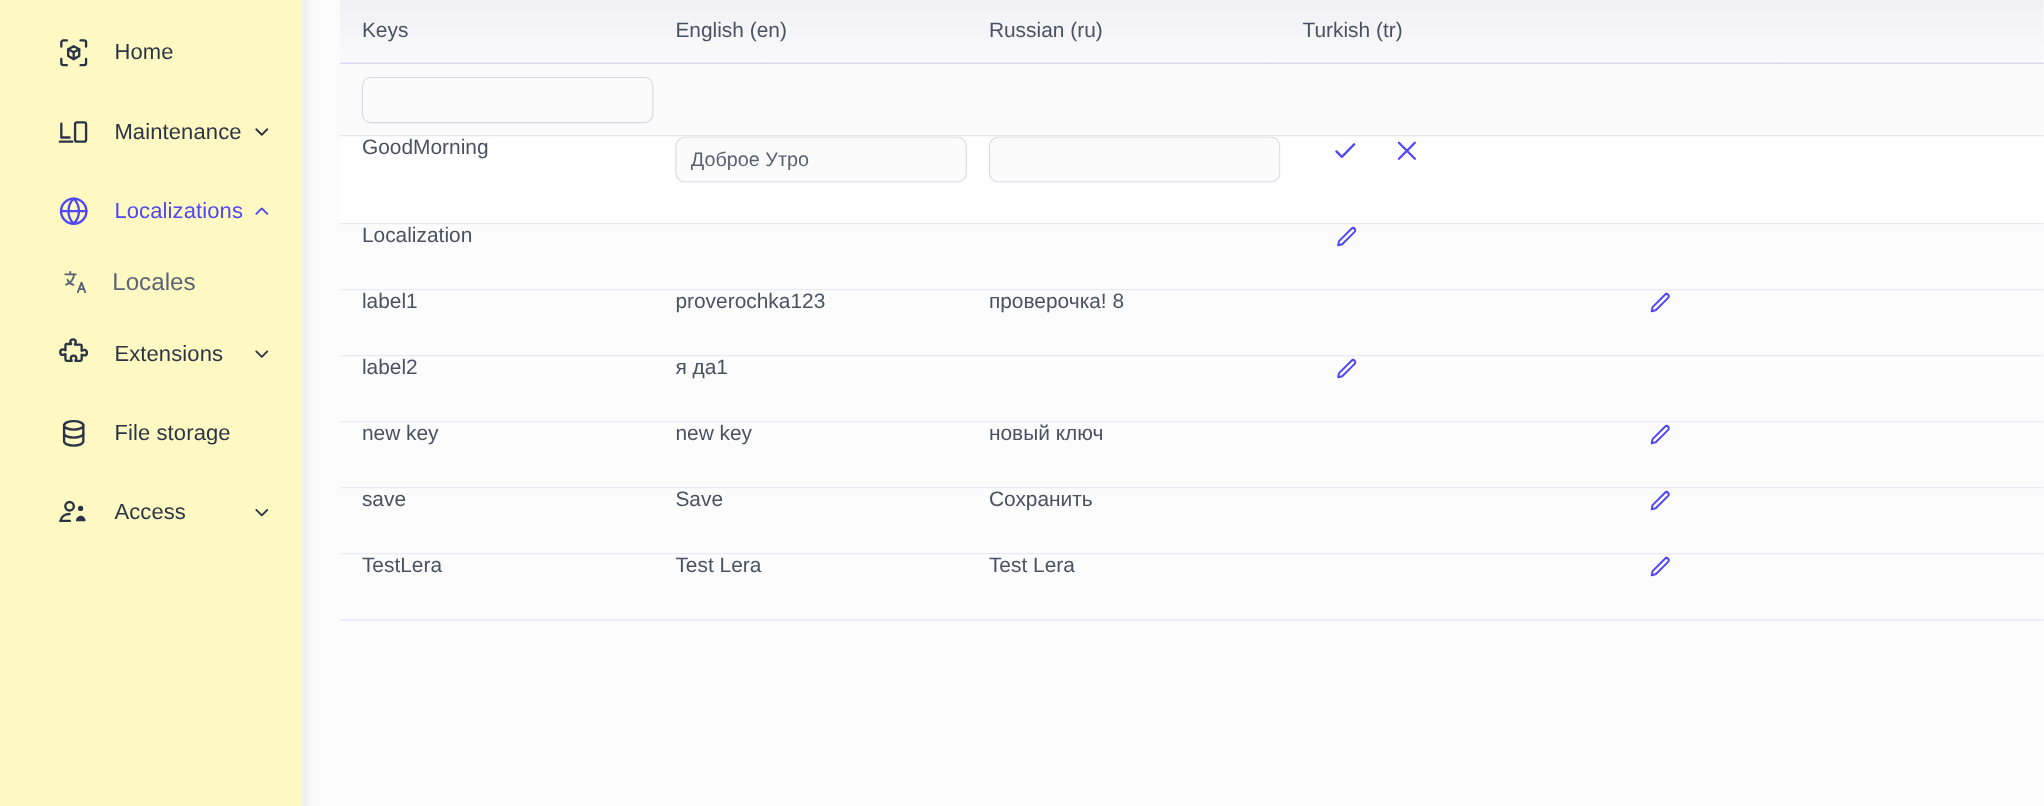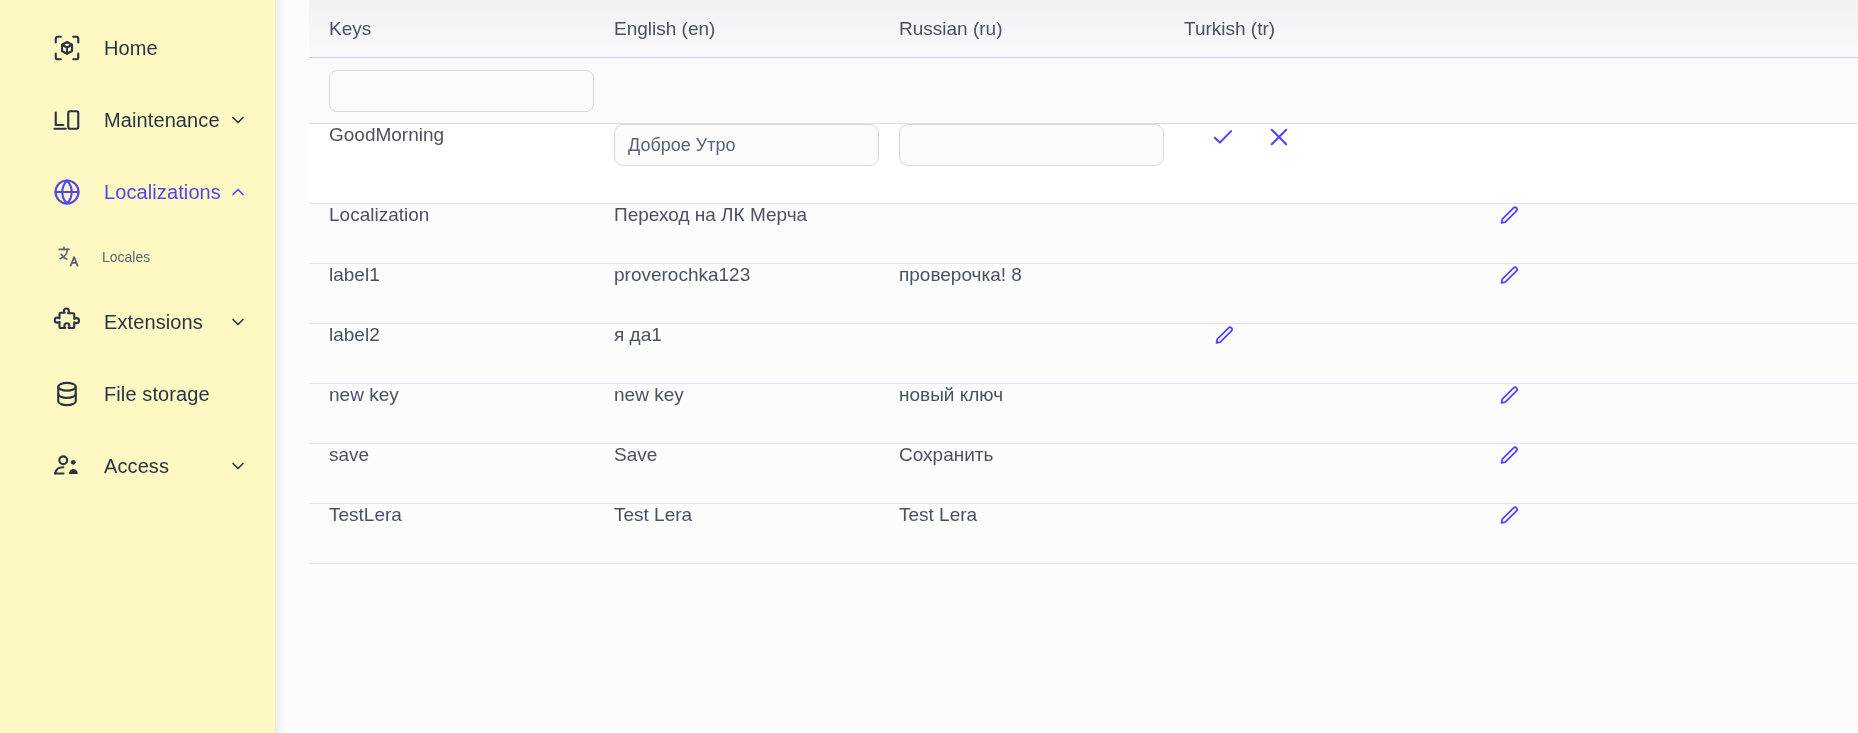--- a/index.html
+++ b/index.html
@@ -76,21 +76,21 @@
     width: 30px;
     min-width: 30px;
     height: 30px;
     display: flex;
     align-items: center;
     justify-content: center;
     margin-right: 18px;
     color: #5b6475;
   }
   .sub-item .lbl {
-    font-size: 14px;
+    font-size: 22px;
     color: #5b6475;
     white-space: nowrap;
   }
   .sub-item.sel .lbl { color: #2b3445; }
   .sub-item.sel .ico { color: #2b3445; }
 
   
   .content {
     flex: 1;
     height: 733px;
@@ -379,21 +379,20 @@
           <button class="act-btn">
             <svg width="26" height="26" viewBox="0 0 24 24" fill="none" stroke="currentColor" stroke-width="1.9" stroke-linecap="round" stroke-linejoin="round">
                 <path d="M5.3 5.3l13.4 13.4M18.7 5.3L5.3 18.7"></path>
               </svg>
           </button>
         </div>
       </div>
 
       <div class="row">
         <div class="cell keycell col-key">Localization</div>
-        <div class="cell col-en">Переход на ЛК Мерча</div>
         <div class="cell col-ru"></div>
         <div class="cell col-tr"></div>
         <div class="col-act">
           <button class="edit-btn">
             <svg width="24" height="24" viewBox="0 0 24 24" fill="none" stroke="currentColor" stroke-width="1.8" stroke-linecap="round" stroke-linejoin="round">
                 <path d="M16.6 3.9a2 2 0 0 1 2.9 2.9L8.2 18.1l-3.7.8.8-3.7z"></path>
               </svg>
           </button>
         </div>
       </div>

